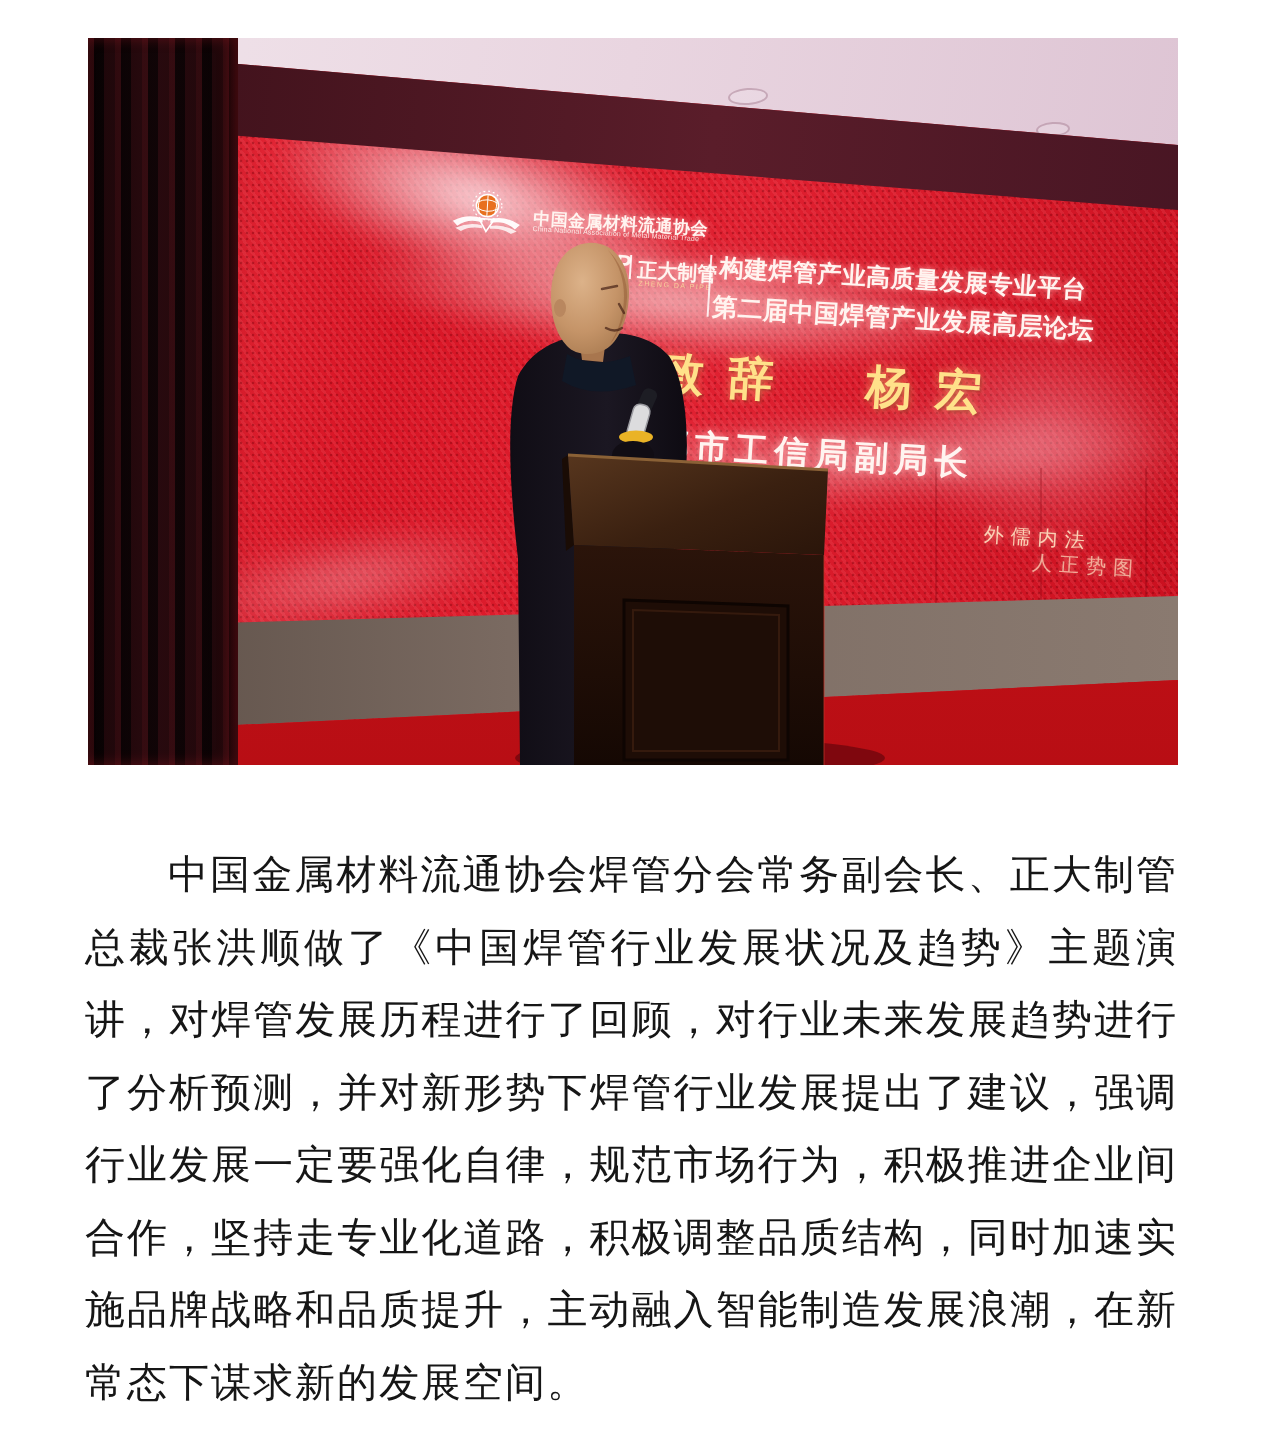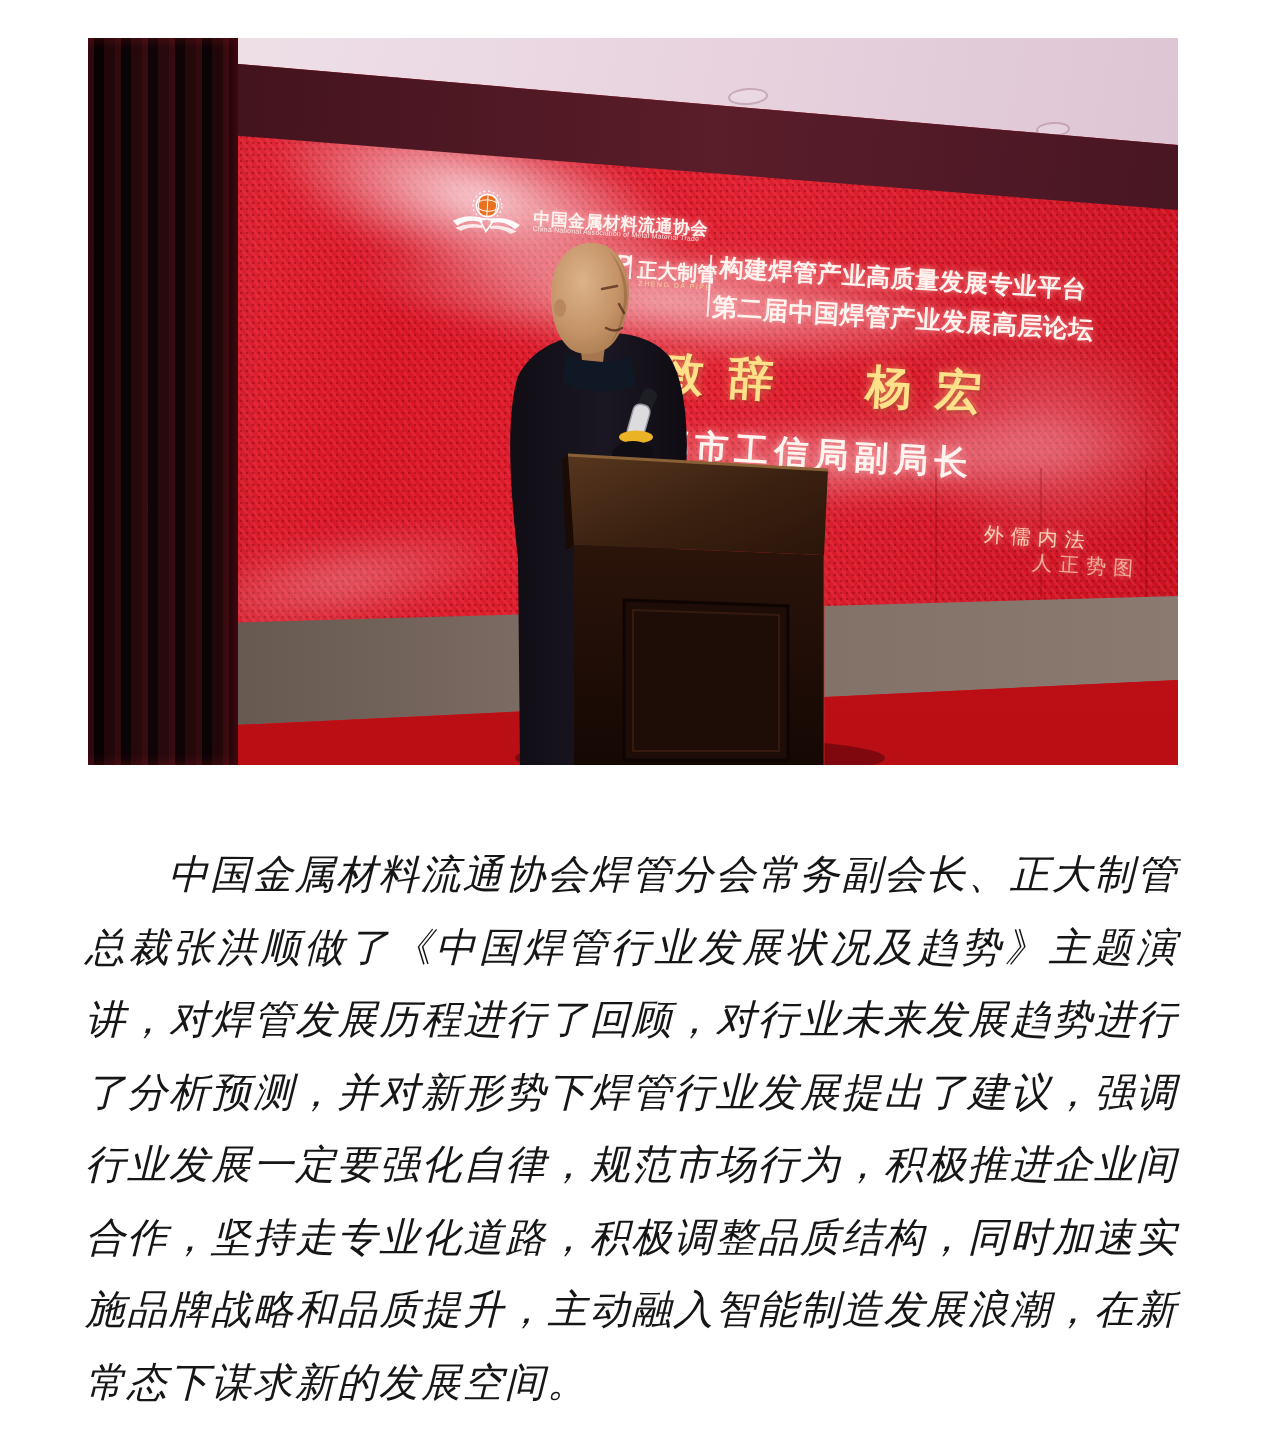--- a/index.html
+++ b/index.html
@@ -83,21 +83,21 @@
         repeating-linear-gradient(90deg, rgba(70,14,20,.55) 0 6px, rgba(6,1,2,.65) 6px 16px, rgba(46,9,14,.5) 16px 27px),
         linear-gradient(90deg,#0a0304,#230b0f 45%,#0d0405);
       box-shadow:inset -7px 0 14px rgba(190,30,40,.35);}
 
   .figures{position:absolute;inset:0;}
 
   
   .article{position:absolute;left:85px;top:839px;width:1093px;margin:0;
       font-family:"Liberation Serif","DejaVu Serif",serif;
       font-size:40px;line-height:72.5px;letter-spacing:2px;color:#161616;
-      text-align:justify;text-indent:83px;font-style:italic;}
+      text-align:justify;text-indent:83px;}
 </style>
 </head>
 <body>
 
 <div class="page">
 
   <figure class="photo">
     <div class="screen"></div>
 
     <div class="glow w1"></div>

